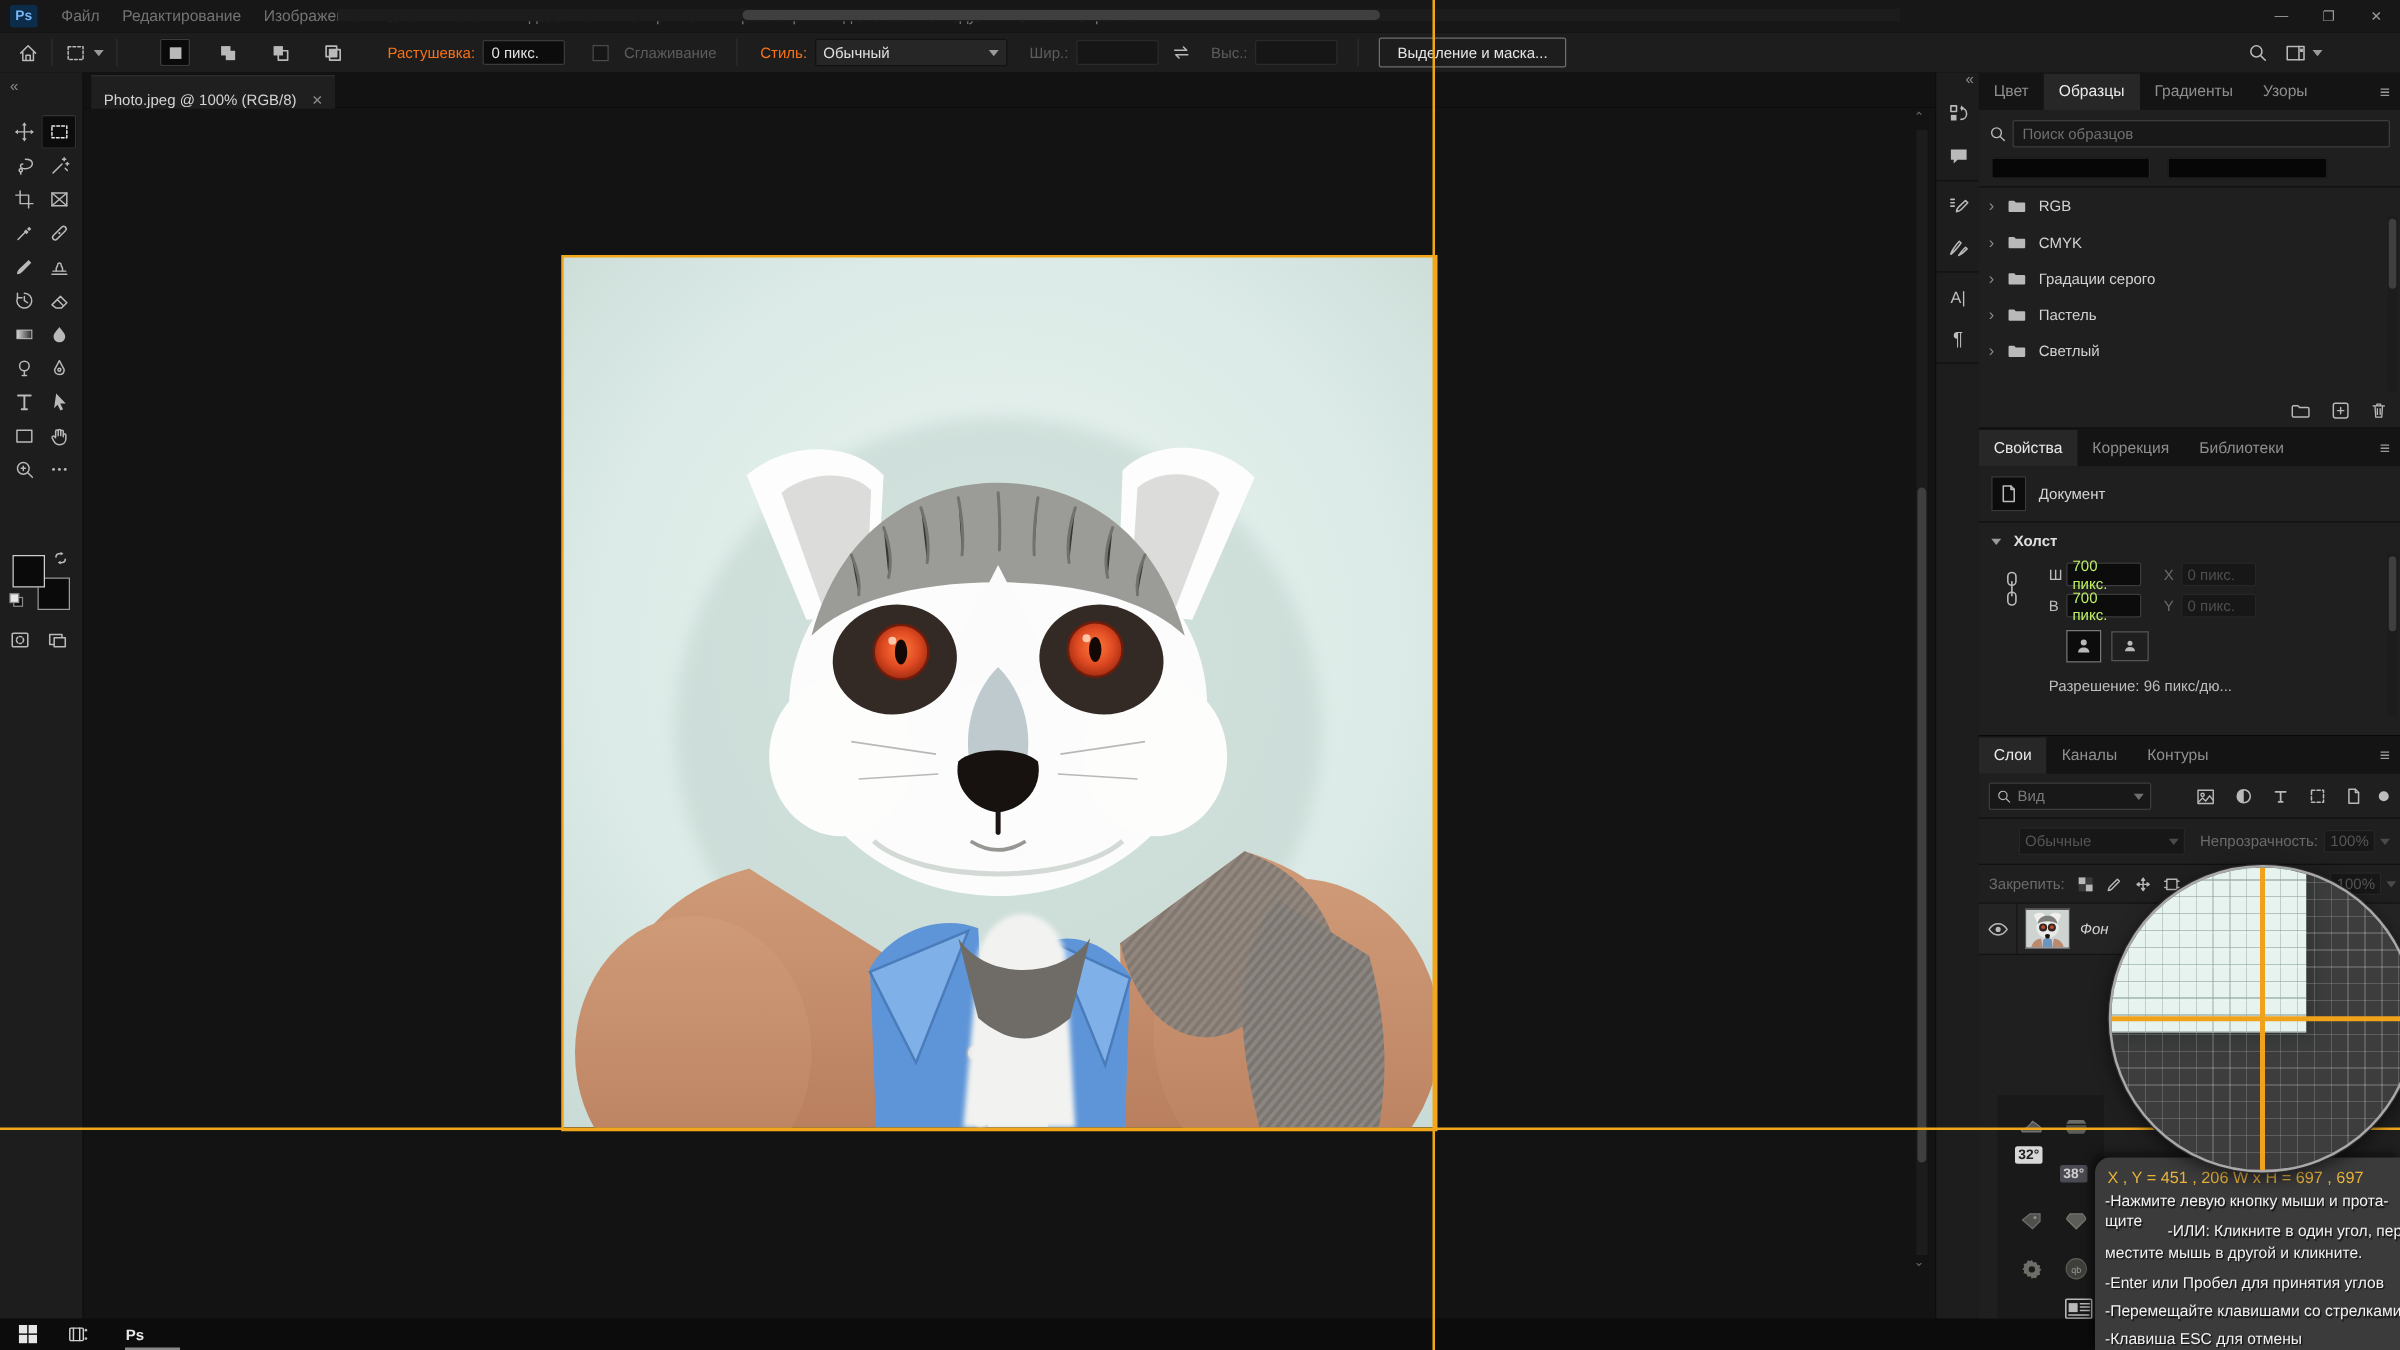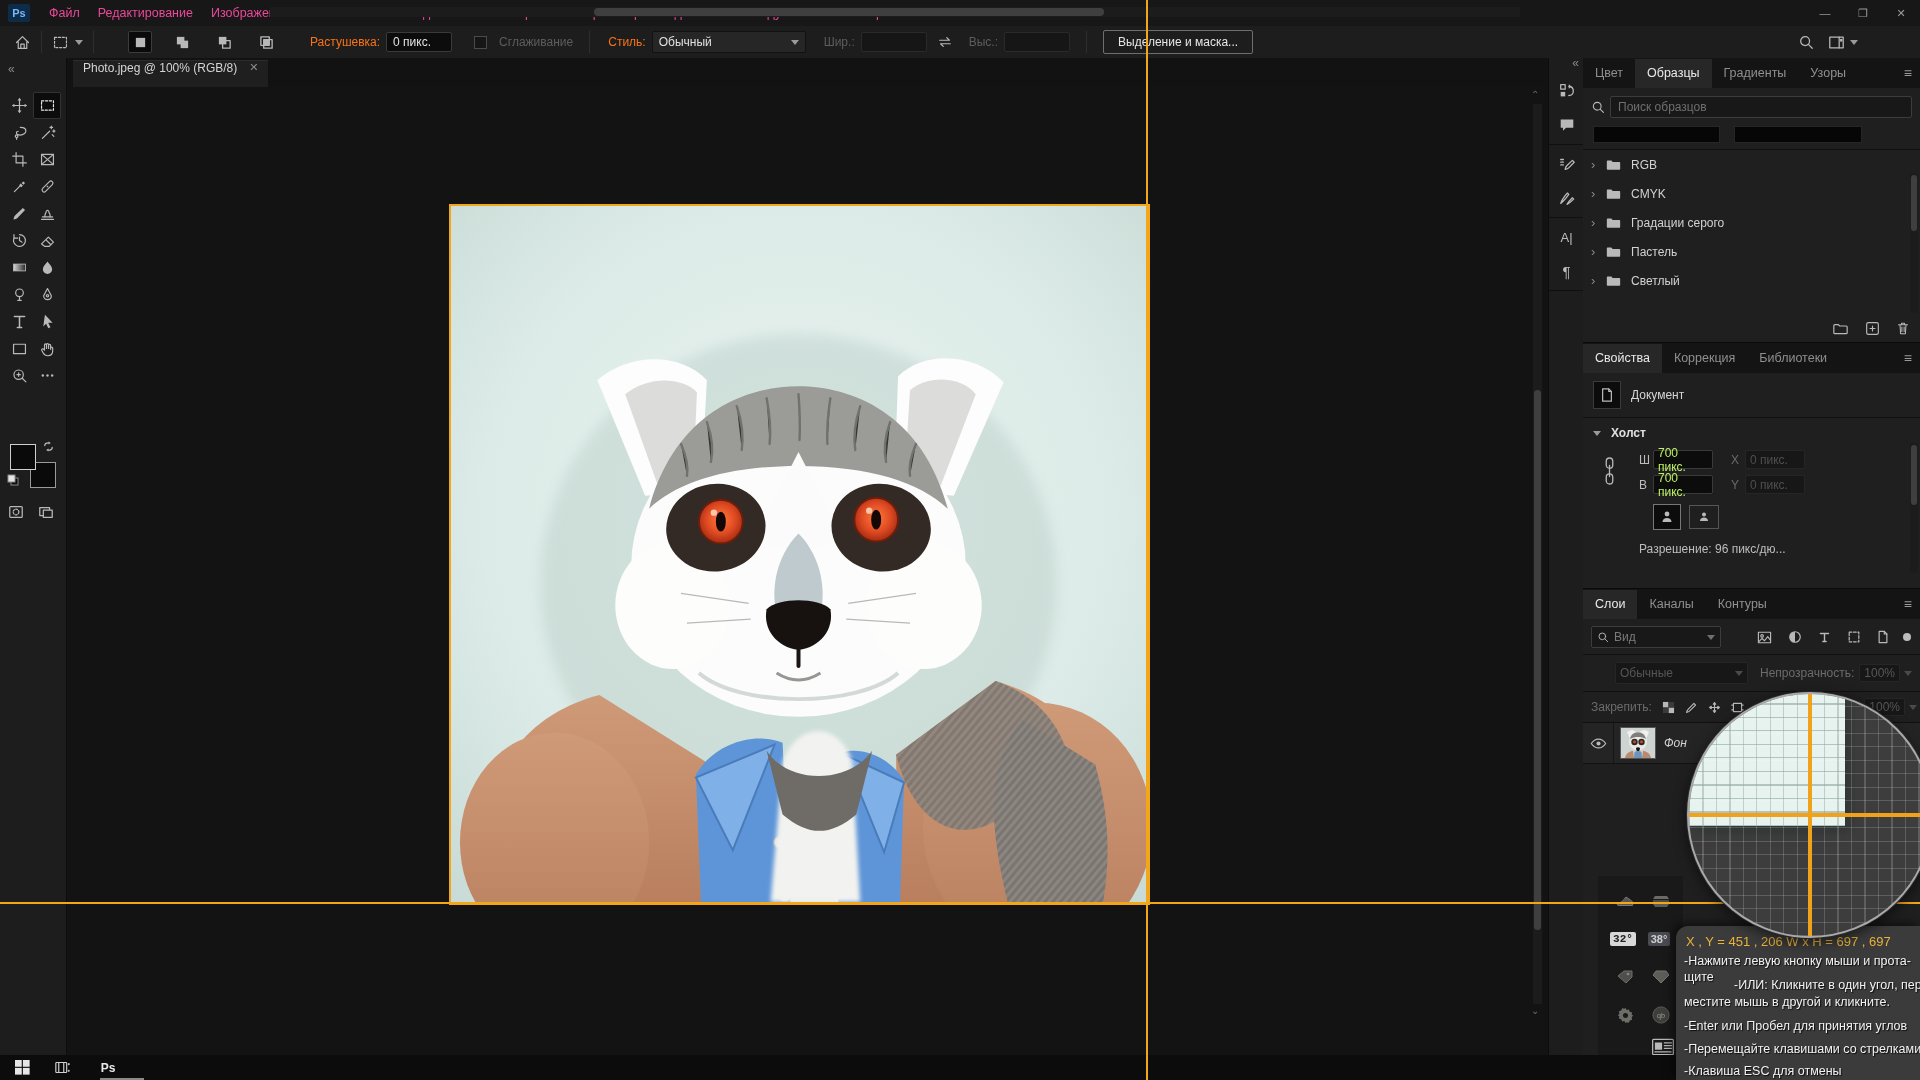--- a/index.html
+++ b/index.html
@@ -7,21 +7,21 @@
        font-family:"Liberation Sans",sans-serif;color:#d6d6d6;font-size:12px;
        -webkit-font-smoothing:antialiased;}
   .ab{position:absolute;}
   svg{display:block;}
   .ic{stroke:#b9b9b9;fill:none;stroke-width:1.4;stroke-linecap:round;stroke-linejoin:round;}
   .fill{fill:#b9b9b9;stroke:none;}
   
   #menubar{left:0;top:0;width:1920px;height:26px;background:#171717;display:flex;align-items:center;z-index:8;}
   #ps-logo{width:22px;height:18px;margin:0 10px 0 8px;background:#0d2c4a;color:#7ab6f5;font-weight:bold;
            font-size:11px;display:flex;align-items:center;justify-content:center;border-radius:2px;}
-  .menu-item{padding:0 9px;color:#ec4899;font-size:12.5px;cursor:default;}
+  .menu-item{padding:0 9px;color:#737373;font-size:12.5px;cursor:default;}
   #win-controls{position:absolute;right:0;top:0;height:26px;display:flex;}
   .win-btn{width:38px;height:26px;display:flex;align-items:center;justify-content:center;color:#9a9a9a;font-size:11px;}
   
   #optionsbar{left:0;top:26px;width:1920px;height:32px;background:#1d1d1d;border-bottom:1px solid #0a0a0a;
               display:flex;align-items:center;z-index:8;}
   .opt-sep{width:1px;height:22px;background:#2e2e2e;margin:0 10px;}
   .opt-label{color:#f97316;margin:0 6px;}
   .opt-label.dim{color:#5d5d5d;}
   .opt-field{background:#0c0c0c;border:1px solid #3a3a3a;border-radius:2px;height:18px;min-width:52px;
              padding:0 6px;color:#e3e3e3;display:flex;align-items:center;}
@@ -36,21 +36,21 @@
   .checkbox{width:11px;height:11px;border:1px solid #4a4a4a;background:#161616;margin-right:6px;}
   
   #toolbar{left:0;top:58px;width:66px;height:997px;background:#1d1d1d;border-right:1px solid #0d0d0d;z-index:7;}
   #tools{position:absolute;left:5px;top:34px;width:56px;display:grid;grid-template-columns:28px 28px;}
   .tool{width:28px;height:27px;display:flex;align-items:center;justify-content:center;border-radius:2px;}
   .tool.active{background:#0c0c0c;box-shadow:inset 0 0 0 1px #333;}
   .collapse{color:#8a8a8a;font-size:12px;letter-spacing:-1px;}
   
   #tabbar{left:66px;top:58px;width:1482px;height:28px;background:#121212;z-index:6;}
   #doc-tab{position:absolute;left:7px;top:2px;height:26px;background:#1f1f1f;border-top:1px solid #2c2c2c;
-           display:flex;align-items:flex-start;padding:0 10px;color:#d4d4d4;font-size:12px;}
+           display:flex;align-items:flex-end;padding:0 10px;color:#d4d4d4;font-size:12px;}
   #doc-tab .close{color:#8a8a8a;margin-left:12px;font-size:11px;}
   
   #canvas-area{left:66px;top:86px;width:1482px;height:969px;background:#131313;z-index:1;}
   #canvas-img{left:450px;top:205px;width:697px;height:697px;z-index:5;}
   
   .sb-track{background:#1c1c1c;}
   .sb-thumb{background:#3f3f3f;border-radius:4px;}
   .sb-arrow{color:#6a6a6a;font-size:10px;line-height:10px;}
   
   #statusbar{left:66px;top:1022px;width:1482px;height:24px;background:#1d1d1d;border-top:1px solid #0c0c0c;
@@ -794,21 +794,21 @@
         <path d="M2 10c4-1 7-4 9-7l3 2c2 1.5 4 2.5 4 4.5l-.5 2H3z" fill="#555" stroke="#777" stroke-width="1"></path>
       </svg>
   </div>
   <div class="tray-ic" style="left:50px;top:14px;">
     <svg width="20" height="14" viewBox="0 0 20 14">
         <path d="M2 5h16l-2-3H4z" fill="#6b6b66"></path>
         <rect x="2" y="6" width="16" height="3" fill="#4a4a46"></rect>
         <path d="M2 10h16l-2 3H4z" fill="#5c5c58"></path>
       </svg>
   </div>
-  <div class="tray-ic" style="left:12px;top:52px;font-family:Liberation Mono, monospace;">
+  <div class="tray-ic" style="left:12px;top:37px;">
       <span class="badge">32°</span>
     </div>
   <div class="tray-ic" style="left:48px;top:52px;">
       <span class="badge darkb">38°</span>
     </div>
   <div class="tray-ic" style="left:14px;top:90px;">
     <svg width="16" height="14" viewBox="0 0 16 14">
         <path d="M1 6l6-5h8v6l-6 6z" fill="#4f4f4b" stroke="#6e6e6a"></path>
         <circle cx="11" cy="4" r="1.3" fill="#8a8a86"></circle>
       </svg>

